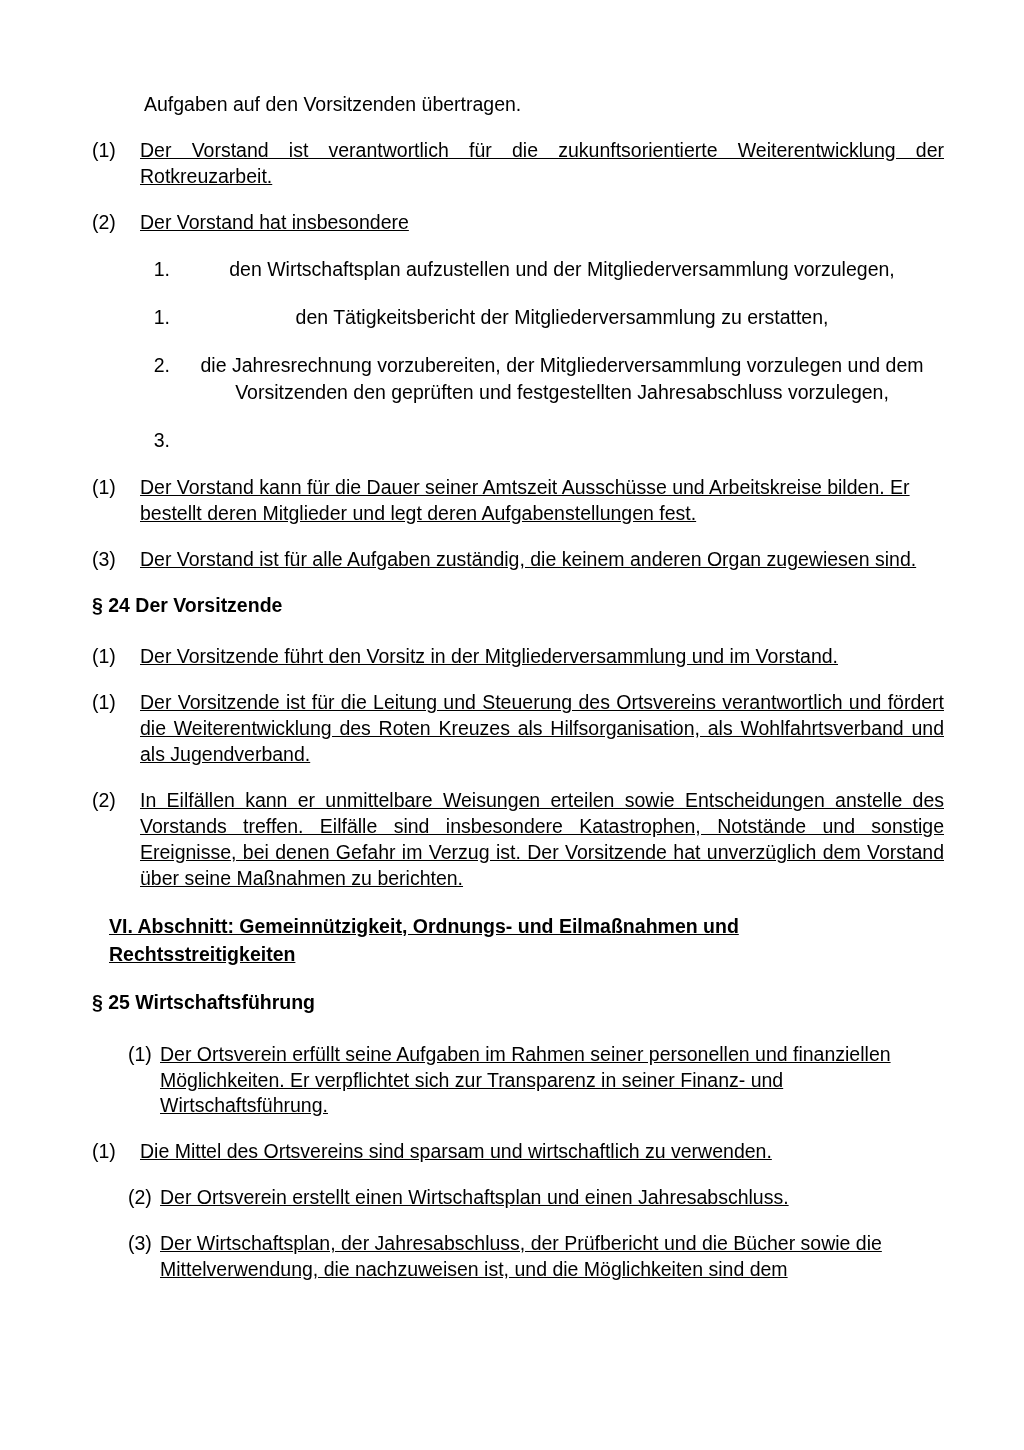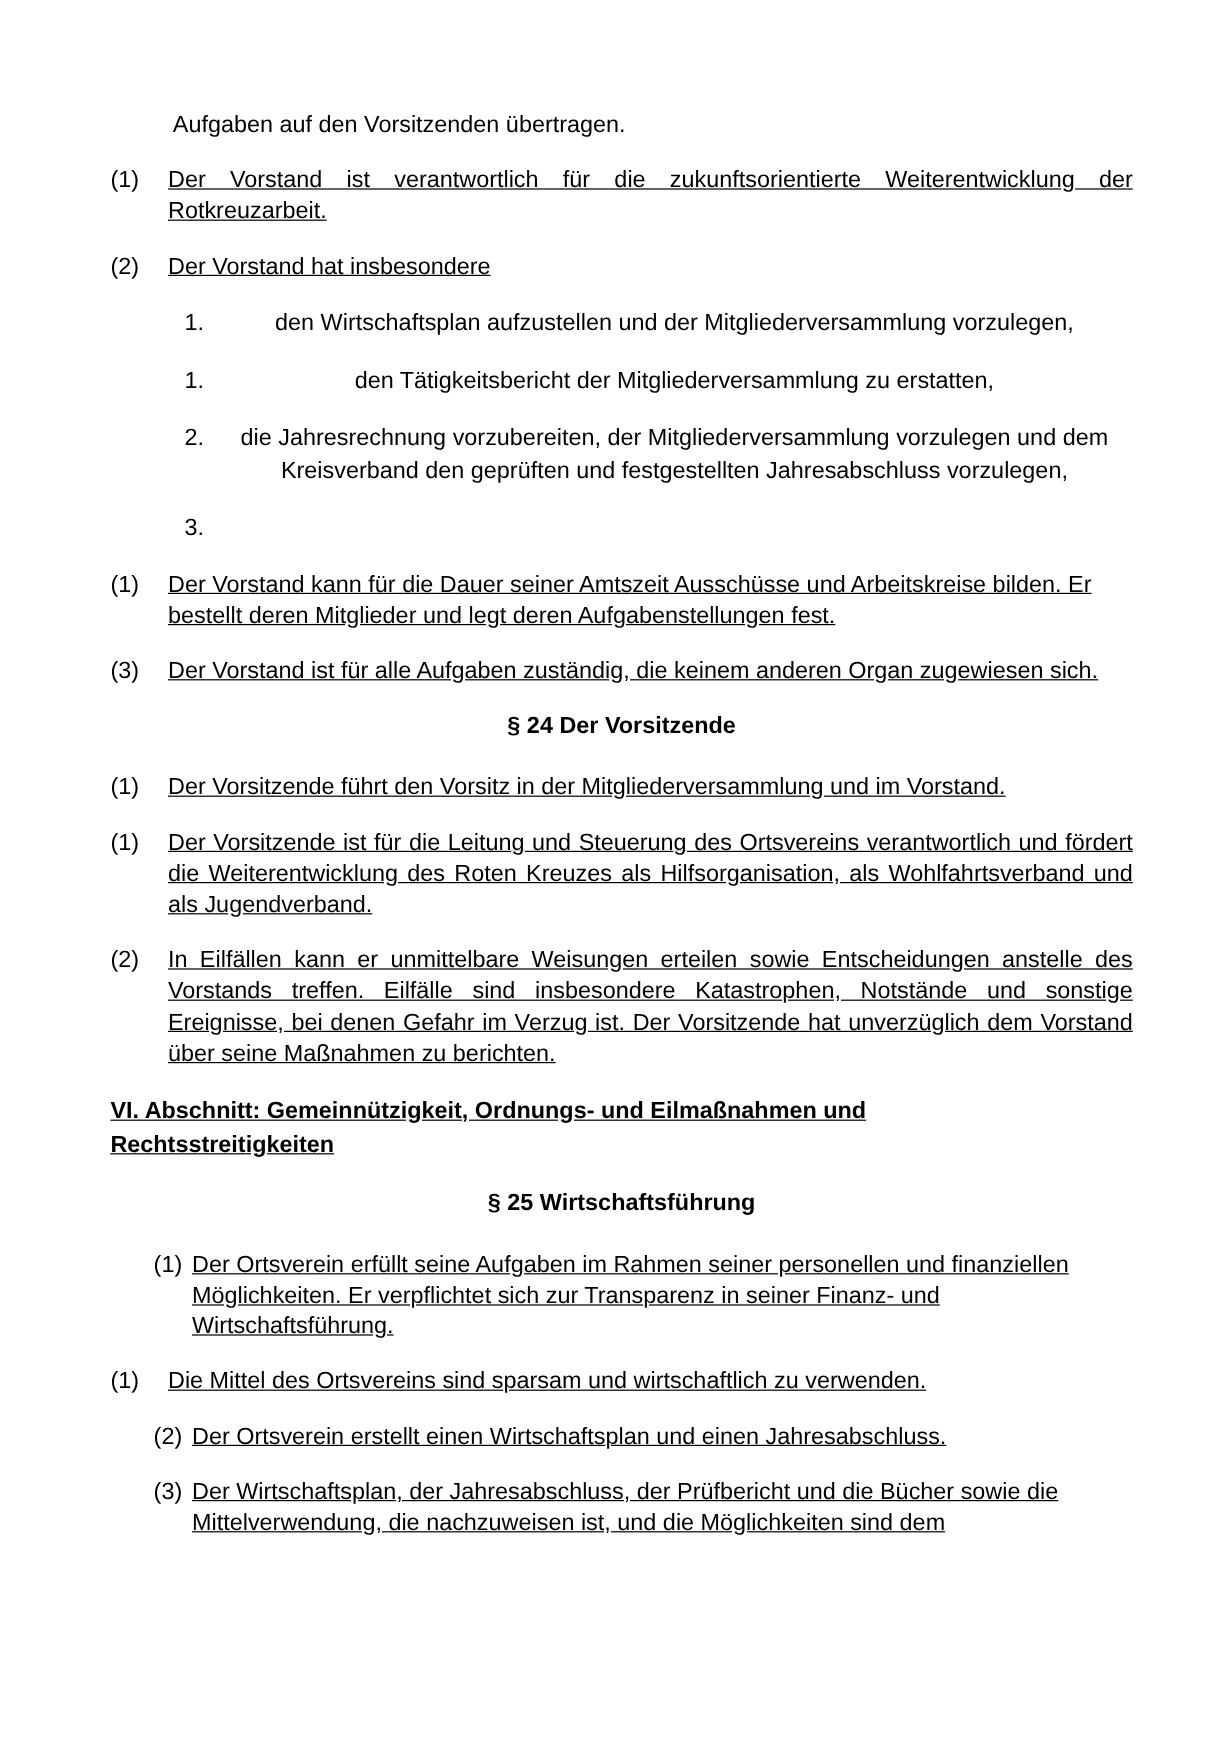--- a/index.html
+++ b/index.html
@@ -73,26 +73,25 @@
   }
   .para.indented .marker {
     width: 32px;
   }
 
   h2.heading {
     font-size: 19.5px;
     font-weight: bold;
     margin: 0 0 26px 0;
     line-height: 1.3;
-    text-align: center;
   }
   h2.section-heading {
     font-size: 19.5px;
     font-weight: bold;
-    margin: 0 0 22px 0;
+    margin: 0 0 22px 17px;
     line-height: 1.45;
     text-decoration: underline;
     max-width: 700px;
   }
   .gap-top-large { margin-top: 44px; }
   .gap-top-med { margin-top: 34px; }
   .gap-top-small { margin-top: 14px; }
 </style>
 </head>
 <body>
@@ -116,35 +115,35 @@
     <span class="body">den Wirtschaftsplan aufzustellen und der Mitgliederversammlung vorzulegen,</span>
   </div>
 
   <div class="sub">
     <span class="marker">1.</span>
     <span class="body">den Tätigkeitsbericht der Mitgliederversammlung zu erstatten,</span>
   </div>
 
   <div class="sub">
     <span class="marker">2.</span>
-    <span class="body">die Jahresrechnung vorzubereiten, der Mitgliederversammlung vorzulegen und dem Kreisverband den geprüften und festgestellten Jahresabschluss vorzulegen,</span>
+    <span class="body">die Jahresrechnung vorzubereiten, der Mitgliederversammlung vorzulegen und dem Vorsitzenden den geprüften und festgestellten Jahresabschluss vorzulegen,</span>
   </div>
 
   <div class="sub">
     <span class="marker">3.</span>
   </div>
 
   <div class="para gap-top-small">
     <span class="marker">(1)</span>
     <span class="body">Der Vorstand kann für die Dauer seiner Amtszeit Ausschüsse und Arbeitskreise bilden. Er bestellt deren Mitglieder und legt deren Aufgabenstellungen fest.</span>
   </div>
 
   <div class="para">
     <span class="marker">(3)</span>
-    <span class="body">Der Vorstand ist für alle Aufgaben zuständig, die keinem anderen Organ zugewiesen sich.</span>
+    <span class="body">Der Vorstand ist für alle Aufgaben zuständig, die keinem anderen Organ zugewiesen sind.</span>
   </div>
 
   <h2 class="heading gap-top-large">§ 24 Der Vorsitzende</h2>
 
   <div class="para">
     <span class="marker">(1)</span>
     <span class="body">Der Vorsitzende führt den Vorsitz in der Mitgliederversammlung und im Vorstand.</span>
   </div>
 
   <div class="para justify">

